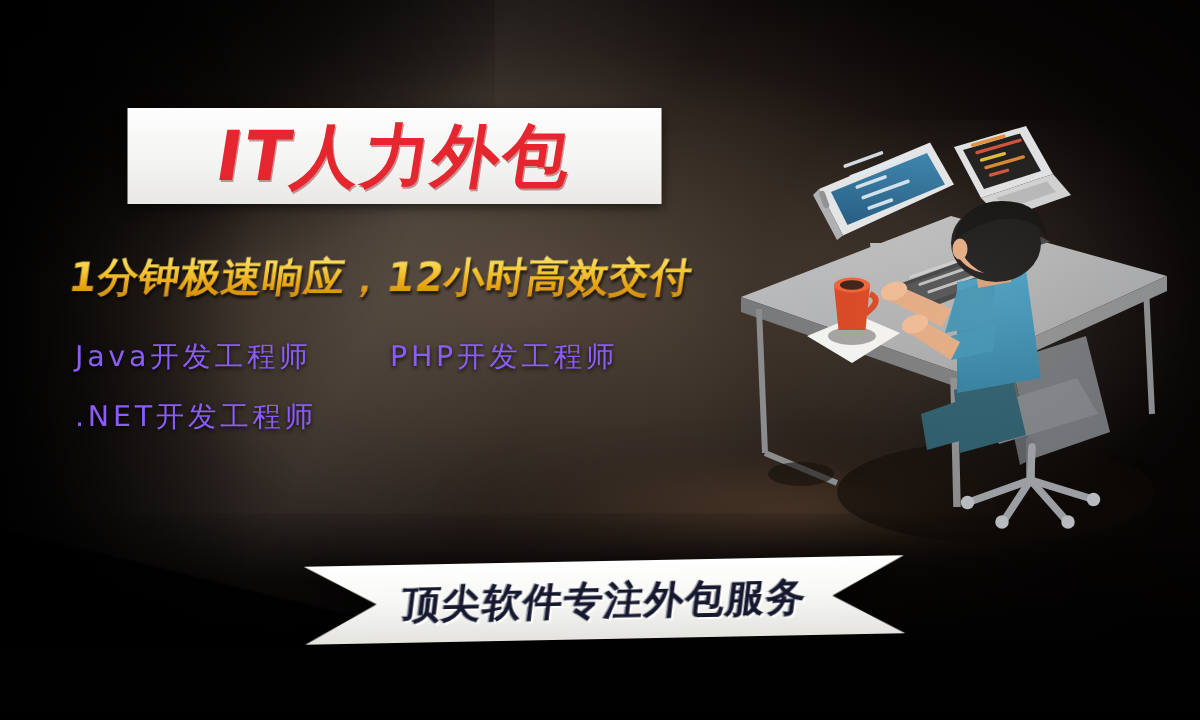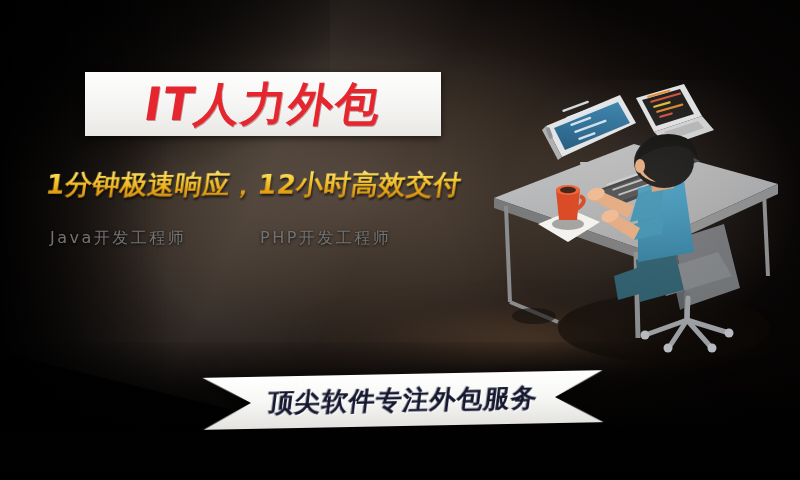--- a/index.html
+++ b/index.html
@@ -70,21 +70,21 @@
     background:linear-gradient(180deg,#fde98a 0%,#f8cf3e 32%,#eaa716 62%,#c17f12 100%);
     -webkit-background-clip:text;background-clip:text;color:transparent;
     -webkit-text-fill-color:transparent;
     filter:drop-shadow(1px 2px 1px rgba(0,0,0,0.7));
   }
 
   
   #role-list{position:absolute;left:50px;top:218px;width:470px;}
   .role-row{display:flex;height:40px;align-items:center;}
   .role-cell{
-    color:#737373;font-size:16px;letter-spacing:2.5px;white-space:nowrap;
+    color:#8b5cf6;font-size:19px;letter-spacing:2.5px;white-space:nowrap;
     font-family:"DejaVu Sans","Liberation Sans",sans-serif;
     text-shadow:0 1px 3px rgba(0,0,0,0.85);
   }
   .role-cell.col1{width:210px;}
   .role-cell.col2{width:250px;}
 
   
   #ribbon{
     position:absolute;left:203px;top:374px;width:400px;height:52px;
     transform:rotate(-1.1deg);
@@ -263,20 +263,21 @@
   <div id="subtitle">
     <div id="subtitle-text">1分钟极速响应，12小时高效交付</div>
   </div>
 
   <div id="role-list">
     <div class="role-row">
       <div class="role-cell col1">Java开发工程师</div>
       <div class="role-cell col2">PHP开发工程师</div>
     </div>
     <div class="role-row">
+      <div class="role-cell col1">.NET开发工程师</div>
     </div>
   </div>
 
   <div id="ribbon">
     <div id="ribbon-plate"></div>
     <div id="ribbon-text">顶尖软件专注外包服务</div>
   </div>
 
 </div>
 

